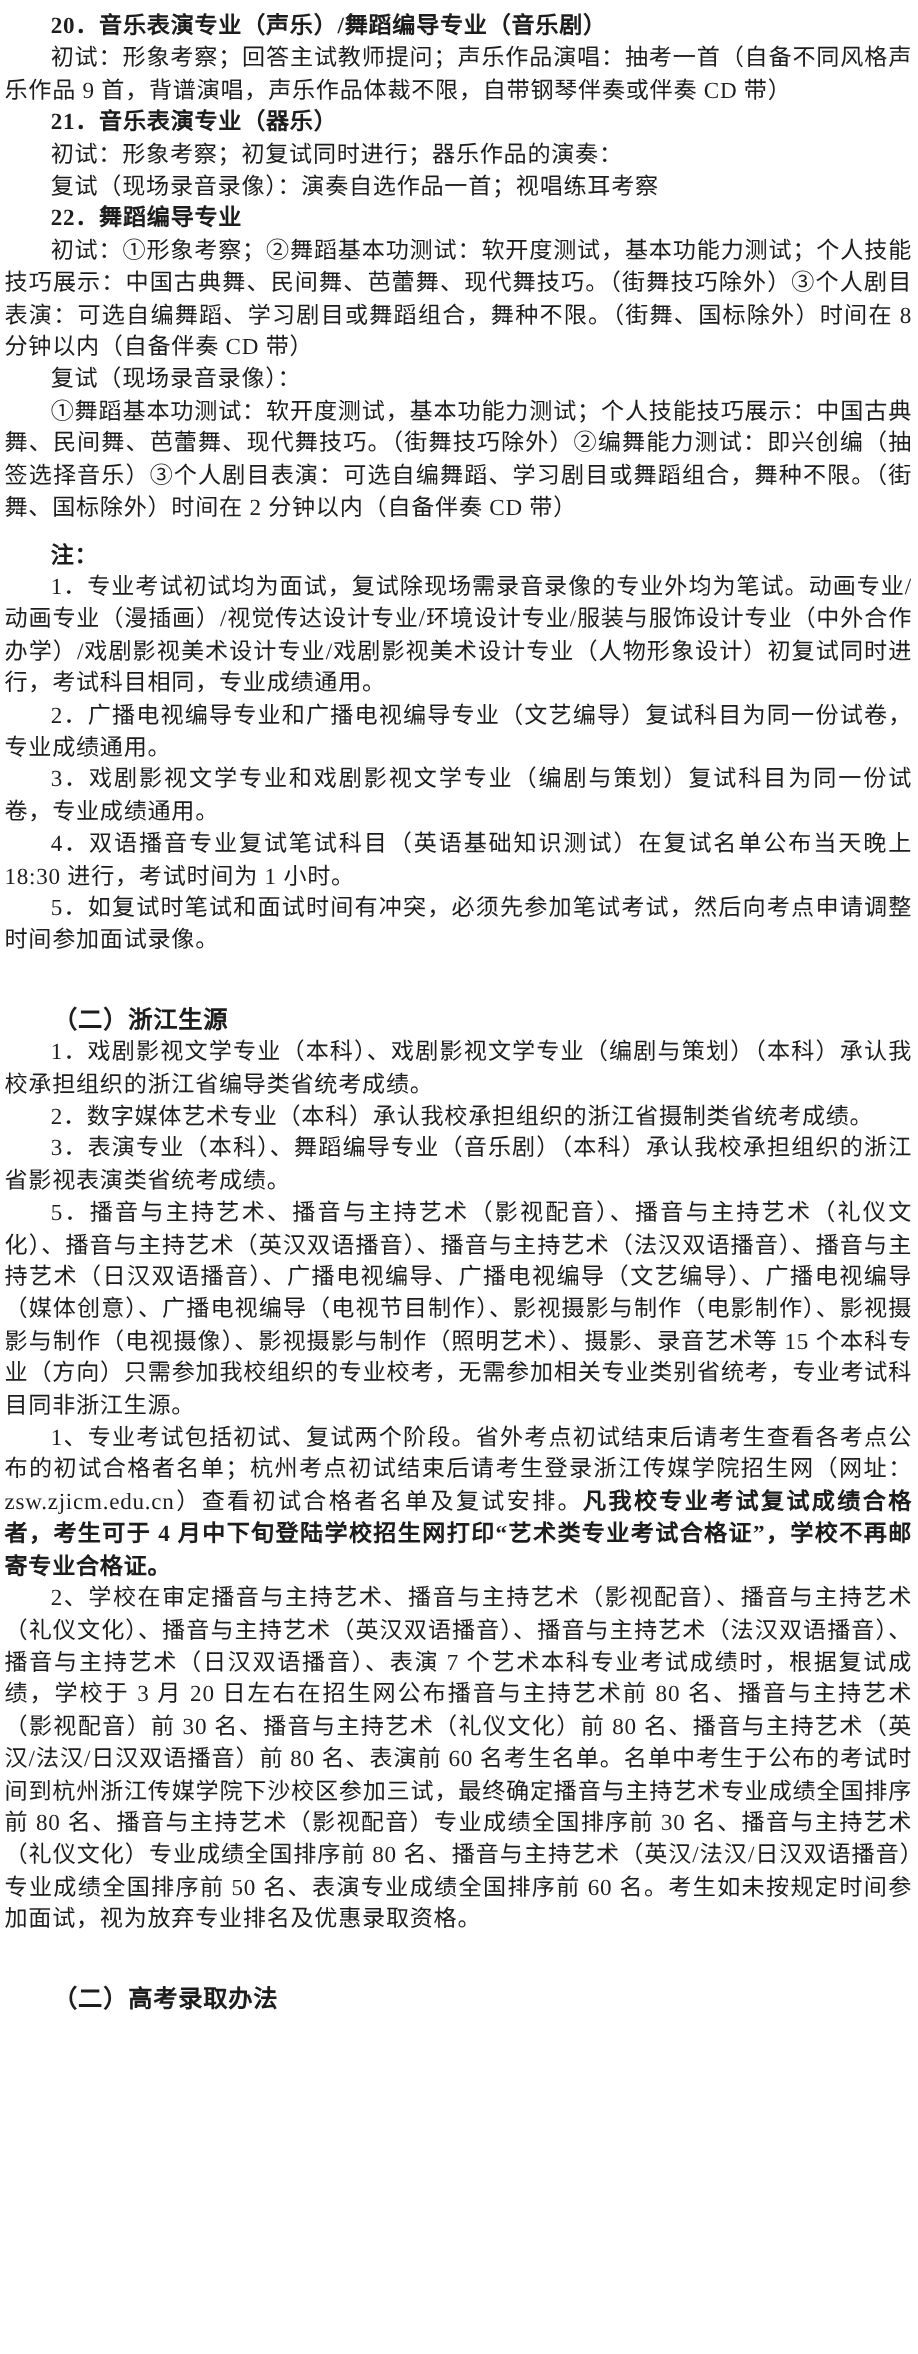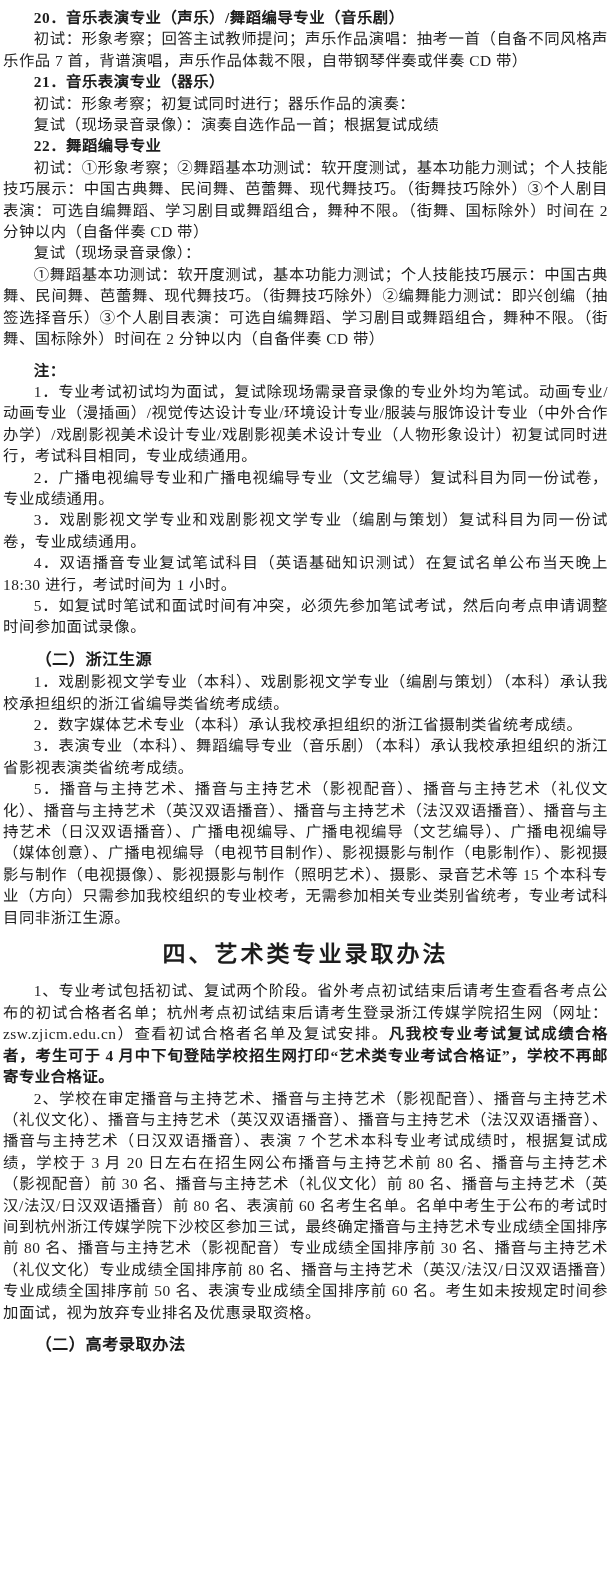--- a/index.html
+++ b/index.html
@@ -23,61 +23,60 @@
     text-indent: 2em;
   }
   .hd { font-weight: bold; }                 
   .sub-hd {                                   
     font-weight: bold;
     font-size: 16.2px;
   }
   .deep { text-indent: 6em; }                 
   .b { font-weight: bold; }
   .gap-sm { margin-top: 10px; }               
-  .gap-lg { margin-top: 12px; }               
+  .gap-lg { margin-top: 32px; }               
   .main-title {
     margin: 16px 0 15px 0;
     text-indent: 0;
     text-align: center;
     font-weight: bold;
     font-size: 23px;
     letter-spacing: 3px;
     font-family: "Liberation Sans", "DejaVu Sans", sans-serif;
   }
 </style>
 </head>
 <body>
 
 <div class="doc">
 
   <p class="para hd">20．音乐表演专业（声乐）/舞蹈编导专业（音乐剧）</p>
-  <p class="para">初试：形象考察；回答主试教师提问；声乐作品演唱：抽考一首（自备不同风格声乐作品 7 首，背谱演唱，声乐作品体裁不限，自带钢琴伴奏或伴奏 CD 带）</p>
+  <p class="para">初试：形象考察；回答主试教师提问；声乐作品演唱：抽考一首（自备不同风格声乐作品 9 首，背谱演唱，声乐作品体裁不限，自带钢琴伴奏或伴奏 CD 带）</p>
 
   <p class="para hd">21．音乐表演专业（器乐）</p>
   <p class="para">初试：形象考察；初复试同时进行；器乐作品的演奏：</p>
-  <p class="para">复试（现场录音录像）：演奏自选作品一首；根据复试成绩</p>
+  <p class="para">复试（现场录音录像）：演奏自选作品一首；视唱练耳考察</p>
 
   <p class="para hd">22．舞蹈编导专业</p>
-  <p class="para">初试：①形象考察；②舞蹈基本功测试：软开度测试，基本功能力测试；个人技能技巧展示：中国古典舞、民间舞、芭蕾舞、现代舞技巧。（街舞技巧除外）③个人剧目表演：可选自编舞蹈、学习剧目或舞蹈组合，舞种不限。（街舞、国标除外）时间在 2 分钟以内（自备伴奏 CD 带）</p>
+  <p class="para">初试：①形象考察；②舞蹈基本功测试：软开度测试，基本功能力测试；个人技能技巧展示：中国古典舞、民间舞、芭蕾舞、现代舞技巧。（街舞技巧除外）③个人剧目表演：可选自编舞蹈、学习剧目或舞蹈组合，舞种不限。（街舞、国标除外）时间在 8 分钟以内（自备伴奏 CD 带）</p>
   <p class="para">复试（现场录音录像）：</p>
   <p class="para">①舞蹈基本功测试：软开度测试，基本功能力测试；个人技能技巧展示：中国古典舞、民间舞、芭蕾舞、现代舞技巧。（街舞技巧除外）②编舞能力测试：即兴创编（抽签选择音乐）③个人剧目表演：可选自编舞蹈、学习剧目或舞蹈组合，舞种不限。（街舞、国标除外）时间在 2 分钟以内（自备伴奏 CD 带）</p>
 
   <p class="para hd gap-sm">注：</p>
   <p class="para">1．专业考试初试均为面试，复试除现场需录音录像的专业外均为笔试。动画专业/动画专业（漫插画）/视觉传达设计专业/环境设计专业/服装与服饰设计专业（中外合作办学）/戏剧影视美术设计专业/戏剧影视美术设计专业（人物形象设计）初复试同时进行，考试科目相同，专业成绩通用。</p>
   <p class="para">2．广播电视编导专业和广播电视编导专业（文艺编导）复试科目为同一份试卷，专业成绩通用。</p>
   <p class="para">3．戏剧影视文学专业和戏剧影视文学专业（编剧与策划）复试科目为同一份试卷，专业成绩通用。</p>
   <p class="para">4．双语播音专业复试笔试科目（英语基础知识测试）在复试名单公布当天晚上 18:30 进行，考试时间为 1 小时。</p>
   <p class="para">5．如复试时笔试和面试时间有冲突，必须先参加笔试考试，然后向考点申请调整时间参加面试录像。</p>
 
   <p class="para sub-hd gap-lg">（二）浙江生源</p>
   <p class="para">1．戏剧影视文学专业（本科）、戏剧影视文学专业（编剧与策划）（本科）承认我校承担组织的浙江省编导类省统考成绩。</p>
   <p class="para">2．数字媒体艺术专业（本科）承认我校承担组织的浙江省摄制类省统考成绩。</p>
   <p class="para">3．表演专业（本科）、舞蹈编导专业（音乐剧）（本科）承认我校承担组织的浙江省影视表演类省统考成绩。</p>
   <p class="para">5．播音与主持艺术、播音与主持艺术（影视配音）、播音与主持艺术（礼仪文化）、播音与主持艺术（英汉双语播音）、播音与主持艺术（法汉双语播音）、播音与主持艺术（日汉双语播音）、广播电视编导、广播电视编导（文艺编导）、广播电视编导（媒体创意）、广播电视编导（电视节目制作）、影视摄影与制作（电影制作）、影视摄影与制作（电视摄像）、影视摄影与制作（照明艺术）、摄影、录音艺术等 15 个本科专业（方向）只需参加我校组织的专业校考，无需参加相关专业类别省统考，专业考试科目同非浙江生源。</p>
 
-  <p class="para main-title">四、艺术类专业录取办法</p>
 
   <p class="para"><span>1、专业考试包括初试、复试两个阶段。省外考点初试结束后请考生查看各考点公布的初试合格者名单；杭州考点初试结束后请考生登录浙江传媒学院招生网（网址：zsw.zjicm.edu.cn）查看初试合格者名单及复试安排。</span><span class="b">凡我校专业考试复试成绩合格者，考生可于 4 月中下旬登陆学校招生网打印“艺术类专业考试合格证”，学校不再邮寄专业合格证。</span></p>
   <p class="para">2、学校在审定播音与主持艺术、播音与主持艺术（影视配音）、播音与主持艺术（礼仪文化）、播音与主持艺术（英汉双语播音）、播音与主持艺术（法汉双语播音）、播音与主持艺术（日汉双语播音）、表演 7 个艺术本科专业考试成绩时，根据复试成绩，学校于 3 月 20 日左右在招生网公布播音与主持艺术前 80 名、播音与主持艺术（影视配音）前 30 名、播音与主持艺术（礼仪文化）前 80 名、播音与主持艺术（英汉/法汉/日汉双语播音）前 80 名、表演前 60 名考生名单。名单中考生于公布的考试时间到杭州浙江传媒学院下沙校区参加三试，最终确定播音与主持艺术专业成绩全国排序前 80 名、播音与主持艺术（影视配音）专业成绩全国排序前 30 名、播音与主持艺术（礼仪文化）专业成绩全国排序前 80 名、播音与主持艺术（英汉/法汉/日汉双语播音）专业成绩全国排序前 50 名、表演专业成绩全国排序前 60 名。考生如未按规定时间参加面试，视为放弃专业排名及优惠录取资格。</p>
 
   <p class="para sub-hd gap-lg">（二）高考录取办法</p>
 
 </div>
 
 </body></html>

